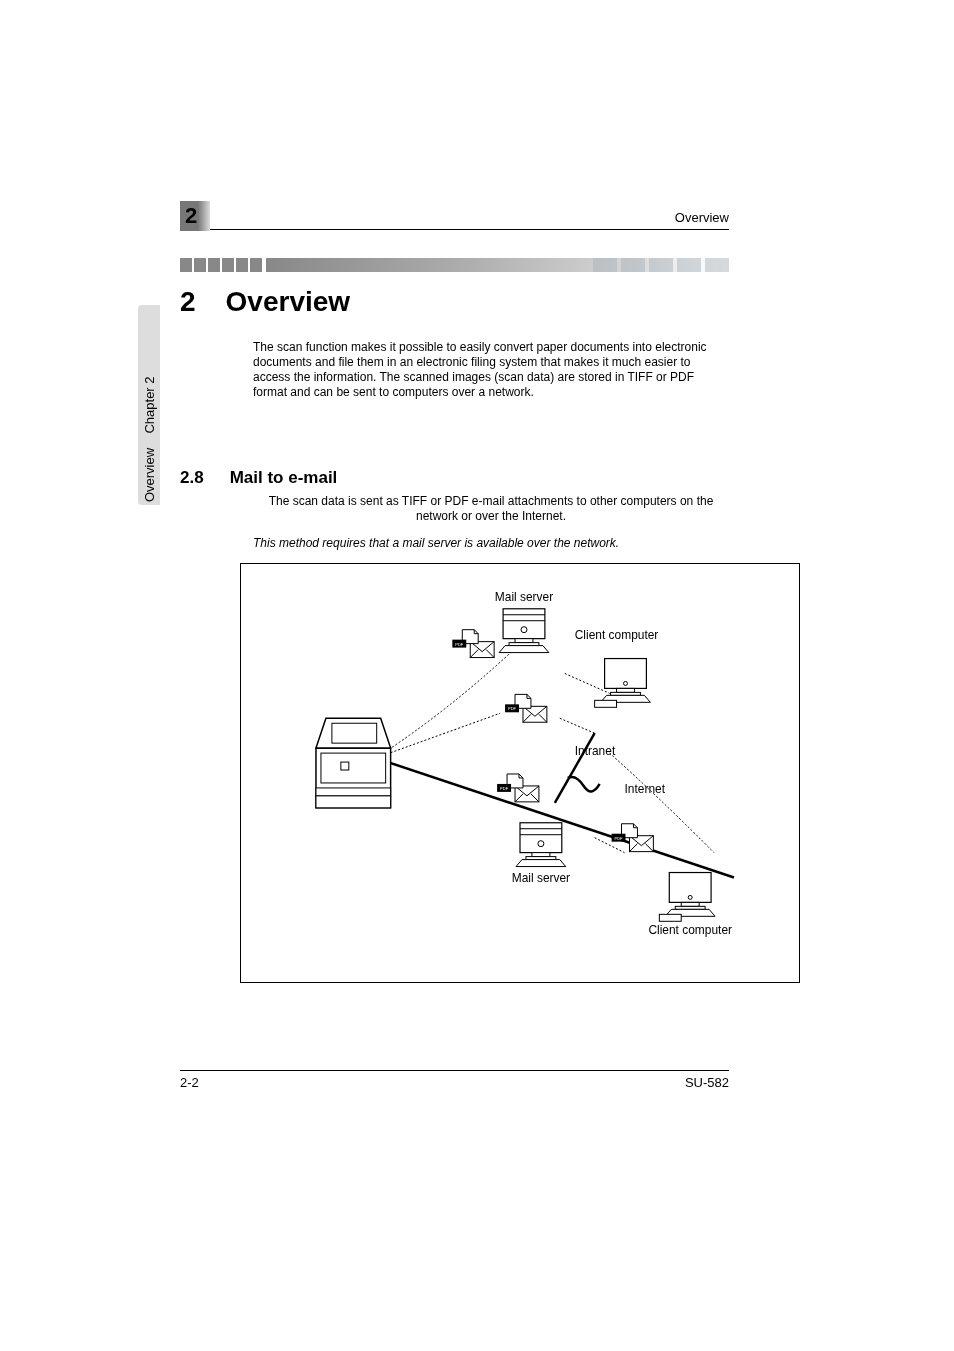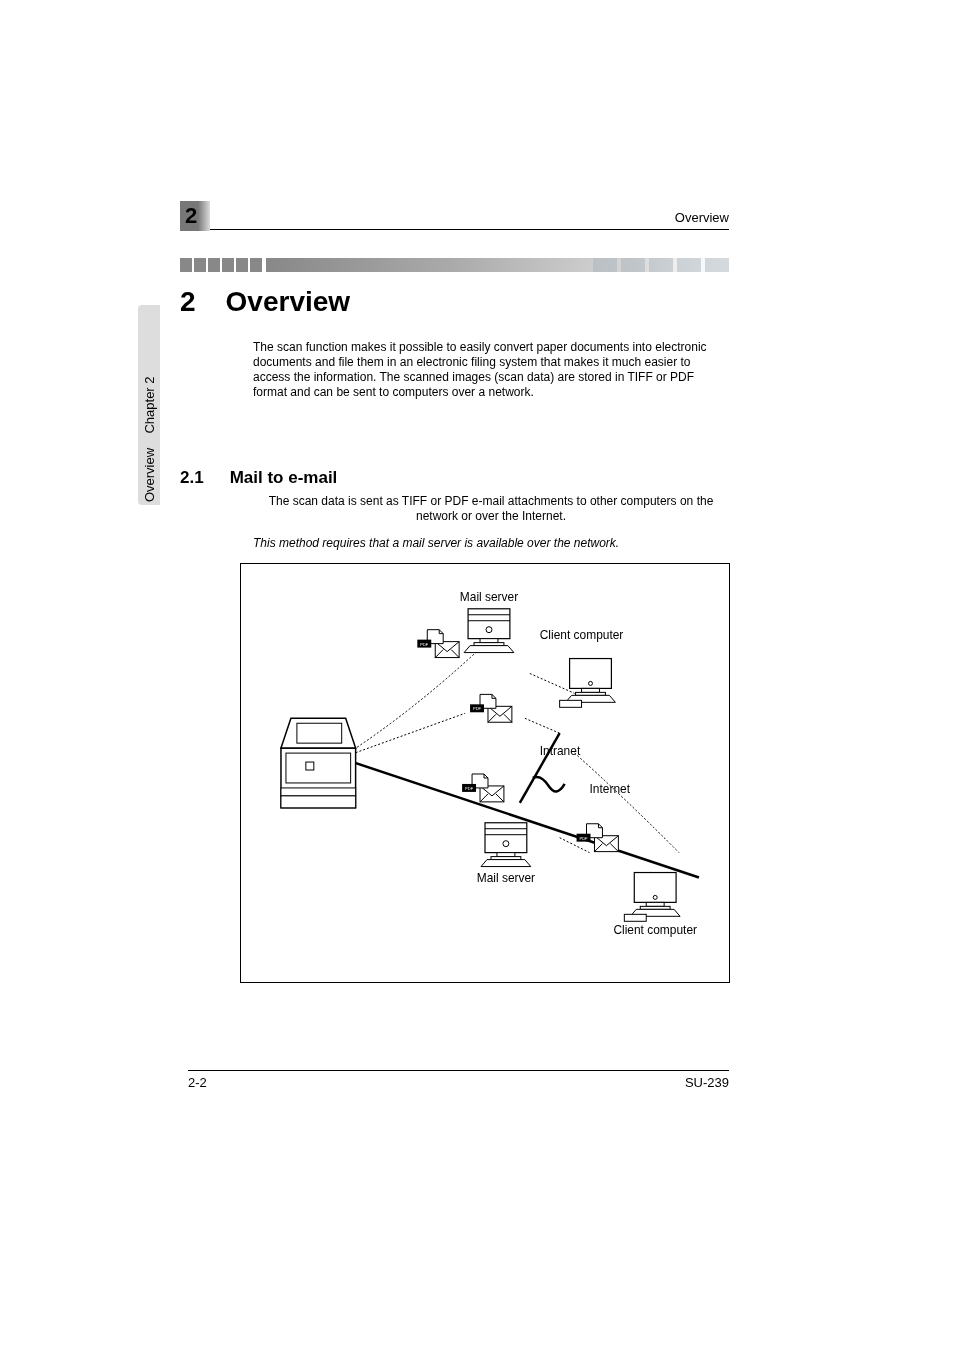--- a/index.html
+++ b/index.html
@@ -165,33 +165,33 @@
   .sub-row .txt {
     font-size: 17px;
     font-weight: bold;
   }
   .p3 { top: 494px; text-align: center; }
   .p4 { top: 536px; font-style: italic; }
   .diagram-box {
     position: absolute;
     top: 563px;
     left: 240px;
-    width: 490px;
+    width: 560px;
     height: 420px;
     border: 1px solid #000;
     box-sizing: border-box;
   }
   .diagram-box svg {
     width: 100%;
     height: 100%;
   }
   .footer {
     position: absolute;
     bottom: 258px;
-    left: 188px;
+    left: 180px;
     right: 225px;
     border-top: 1px solid #000;
     height: 22px;
     margin-top: 48px;
   }
   .footer .pl {
     position: absolute;
     left: 0;
     top: 4px;
     font-size: 13px;
@@ -246,21 +246,21 @@
   </div>
 
   <div class="title-row">
     <span class="num">2</span>
     <span class="txt">Overview</span>
   </div>
 
   <div class="body-text p1">The scan function makes it possible to easily convert paper documents into electronic documents and file them in an electronic filing system that makes it much easier to access the information. The scanned images (scan data) are stored in TIFF or PDF format and can be sent to computers over a network.</div>
 
   <div class="sub-row">
-    <span class="num">2.1</span>
+    <span class="num">2.8</span>
     <span class="txt">Mail to e-mail</span>
   </div>
 
   <div class="body-text p3">The scan data is sent as TIFF or PDF e-mail attachments to other computers on the network or over the Internet.</div>
   <div class="body-text p4">This method requires that a mail server is available over the network.</div>
 
   <div class="diagram-box">
     <svg viewBox="0 0 490 420">
 
       <path d="M 100 195 Q 170 150 240 85" stroke="#000" stroke-width="1" stroke-dasharray="2 2" fill="none"></path>
@@ -364,16 +364,16 @@
         <text x="-11" y="12" fill="#fff" font-size="4" text-anchor="middle" font-family="Arial">PDF</text>
       </g>
 
       <text class="diag-label" x="300" y="192">Intranet</text>
       <text class="diag-label" x="350" y="230">Internet</text>
     </svg>
   </div>
 
   <div class="footer">
     <div class="pl">2-2</div>
-    <div class="pr">SU-239</div>
+    <div class="pr">SU-582</div>
   </div>
 
 </div>
 
 </body></html>

